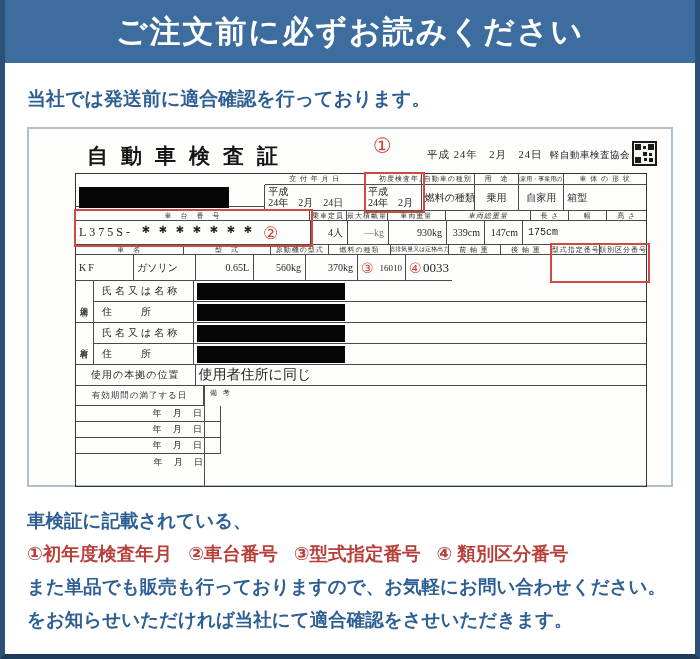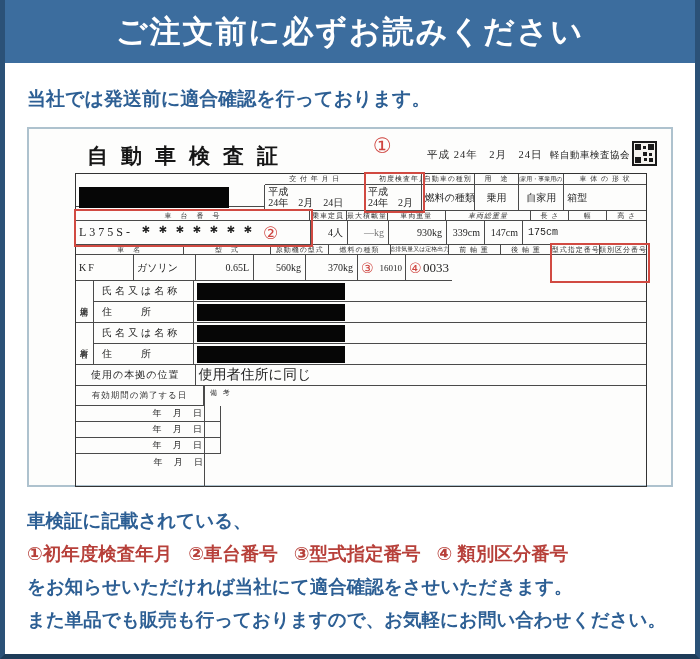--- a/index.html
+++ b/index.html
@@ -214,17 +214,17 @@
       <div class="redbox" style="left:-2px;top:35px;width:239px;height:38px;"></div>
       <div class="redbox" style="left:474px;top:69px;width:100px;height:40px;"></div>
     </div>
   </div>
 
   <div class="foot">
     <div>車検証に記載されている、</div>
     <div class="foot-items">
       <span>①初年度検査年月</span><span>②車台番号</span><span>③型式指定番号</span><span>④ 類別区分番号</span>
     </div>
+    <div>また単品でも販売も行っておりますので、お気軽にお問い合わせください。</div>
     <div>をお知らせいただければ当社にて適合確認をさせいただきます。</div>
-    <div>また単品でも販売も行っておりますので、お気軽にお問い合わせください。</div>
   </div>
 
 </div>
 
 </body></html>

